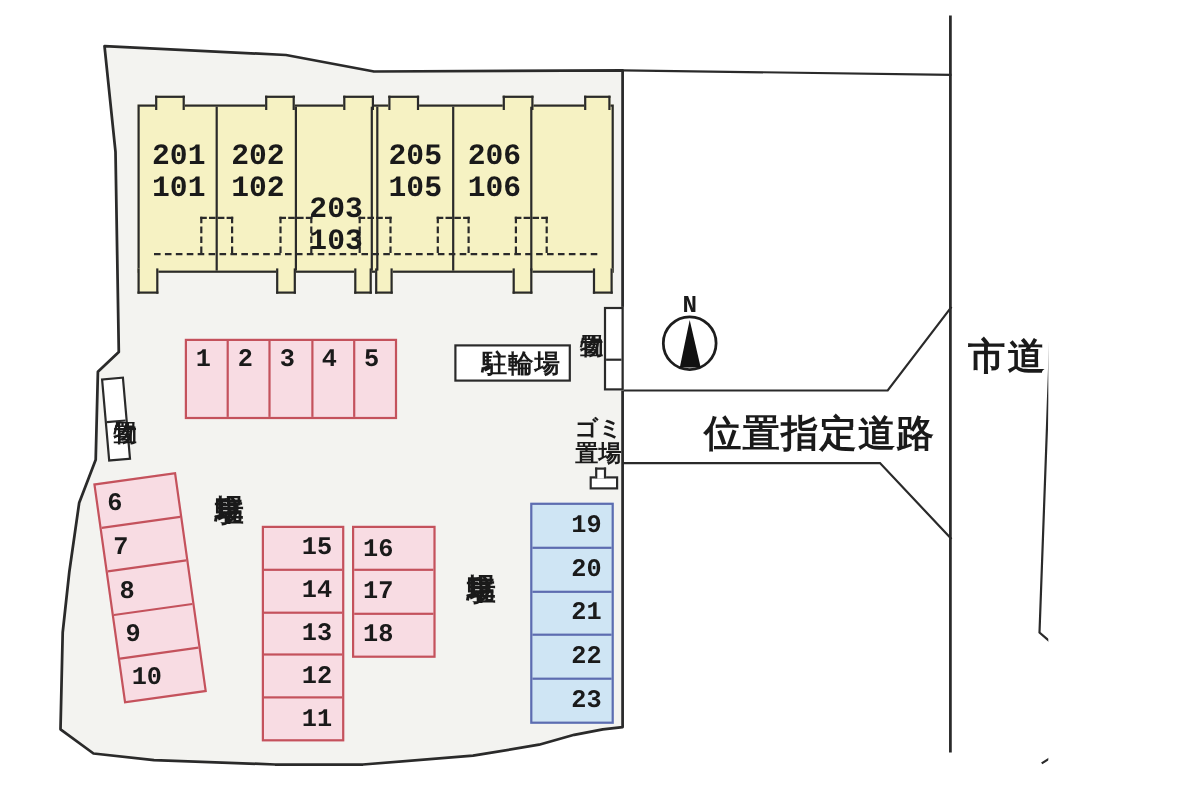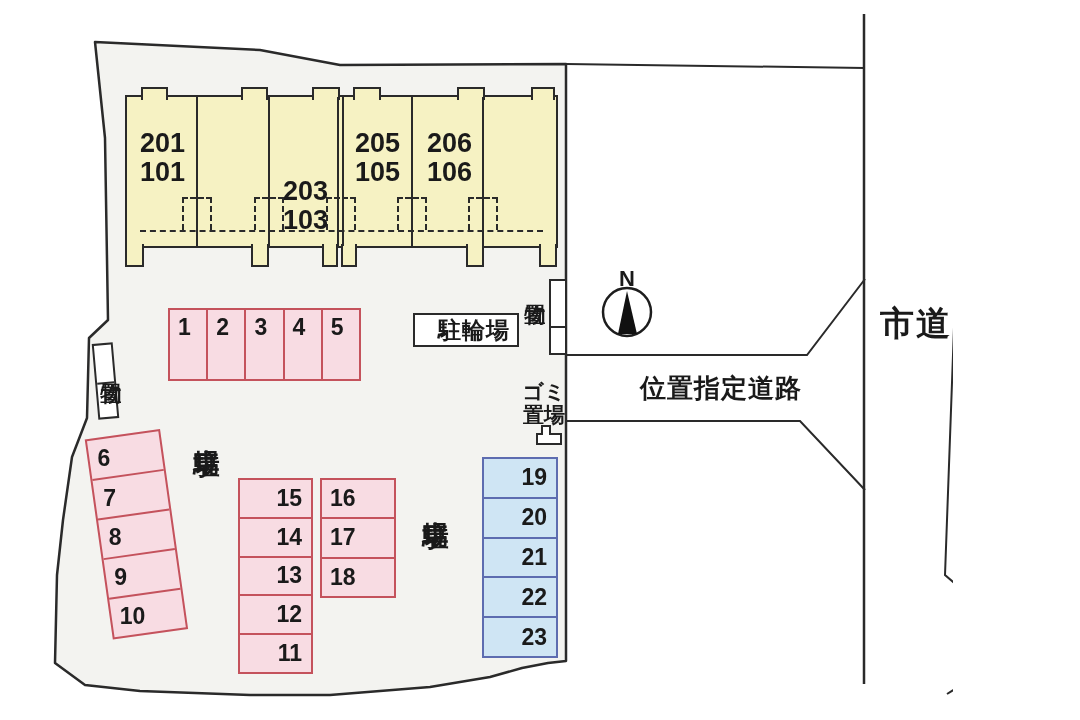--- a/index.html
+++ b/index.html
@@ -1,17 +1,17 @@
 <!DOCTYPE html>
 <html><head>
 <meta charset="utf-8">
 <style>
   html,body{margin:0;padding:0;background:#fff;}
   .stage{position:relative;width:953px;height:720px;background:#ffffff;overflow:hidden;
-         font-family:Liberation Sans, sans-serif;color:#1a1a1a;}
+         font-family:Liberation Mono, monospace;color:#1a1a1a;}
   .abs{position:absolute;}
   svg.bg{position:absolute;left:0;top:0;}
 
   
   .building{position:absolute;left:125px;top:95px;width:433px;height:153px;
             background:#f6f2c3;border:2.5px solid #2a2a2a;box-sizing:border-box;}
   .notch{position:absolute;top:-10px;height:13px;background:#f6f2c3;
          border:2.5px solid #2a2a2a;border-bottom:none;box-sizing:border-box;}
   .leg{position:absolute;bottom:-21px;height:23px;background:#f6f2c3;
        border:2.5px solid #2a2a2a;border-top:none;box-sizing:border-box;}
@@ -97,20 +97,24 @@
     <div class="porch" style="left:55px;"></div>
     <div class="porch" style="left:127px;"></div>
     <div class="porch" style="left:199px;"></div>
     <div class="porch" style="left:270px;"></div>
     <div class="porch" style="left:341px;"></div>
 
     <div class="unit" style="left:0px;">
       <span>201</span>
       <span>101</span>
     </div>
+    <div class="unit" style="left:72px;">
+      <span>202</span>
+      <span>102</span>
+    </div>
     <div class="unit" style="left:143px;margin-top:48px;">
       <span>203</span>
       <span>103</span>
     </div>
     <div class="unit" style="left:215px;">
       <span>205</span>
       <span>105</span>
     </div>
     <div class="unit" style="left:287px;">
       <span>206</span>
@@ -223,17 +227,17 @@
   <div>
     <div class="abs" style="left:541px;top:425px;width:10px;height:10px;background:#fff;
          border:2px solid #2a2a2a;border-bottom:none;box-sizing:border-box;z-index:2;"></div>
     <div class="abs" style="left:536px;top:433px;width:26px;height:12px;background:#fff;
          border:2px solid #2a2a2a;box-sizing:border-box;"></div>
   </div>
 
   <div class="vlabel" style="left:194px;top:429px;font-size:26px;">駐車場</div>
   <div class="vlabel" style="left:423px;top:501px;font-size:26px;">駐車場</div>
 
-  <div class="hlabel" style="left:640px;top:371px;font-size:26px;letter-spacing:1px;text-align:center;">位置指定道路</div>
+  <div class="hlabel" style="left:640px;top:371px;font-size:34px;letter-spacing:1px;text-align:center;">位置指定道路</div>
   <div class="hlabel" style="left:880px;top:301px;font-size:34px;letter-spacing:2px;">市道</div>
   <div class="hlabel" style="left:615px;top:266px;width:24px;text-align:center;font-size:22px;">N</div>
 
 </div>
 
 </body></html>

